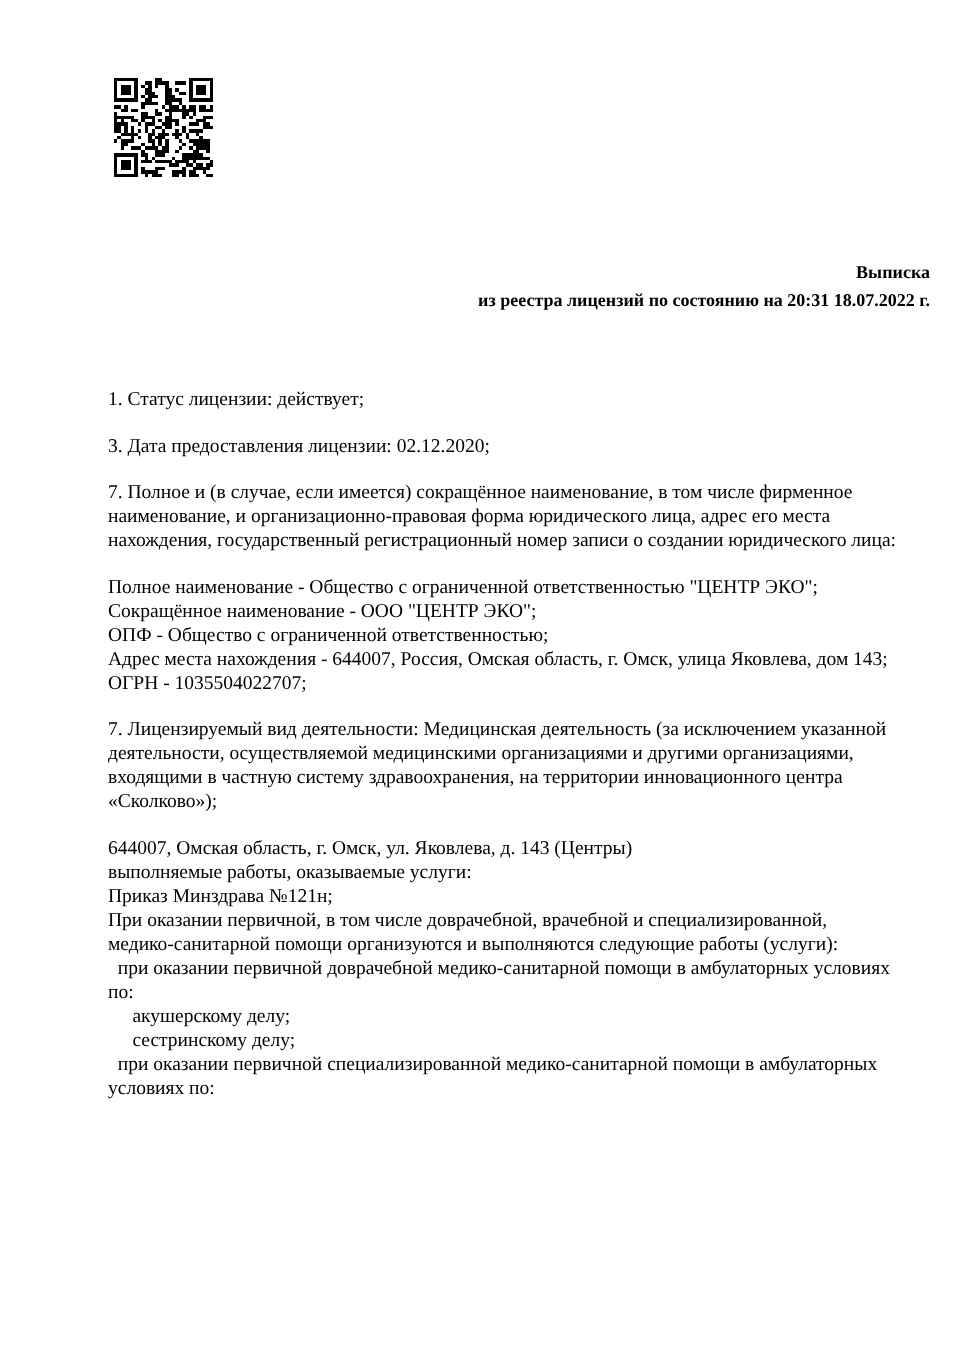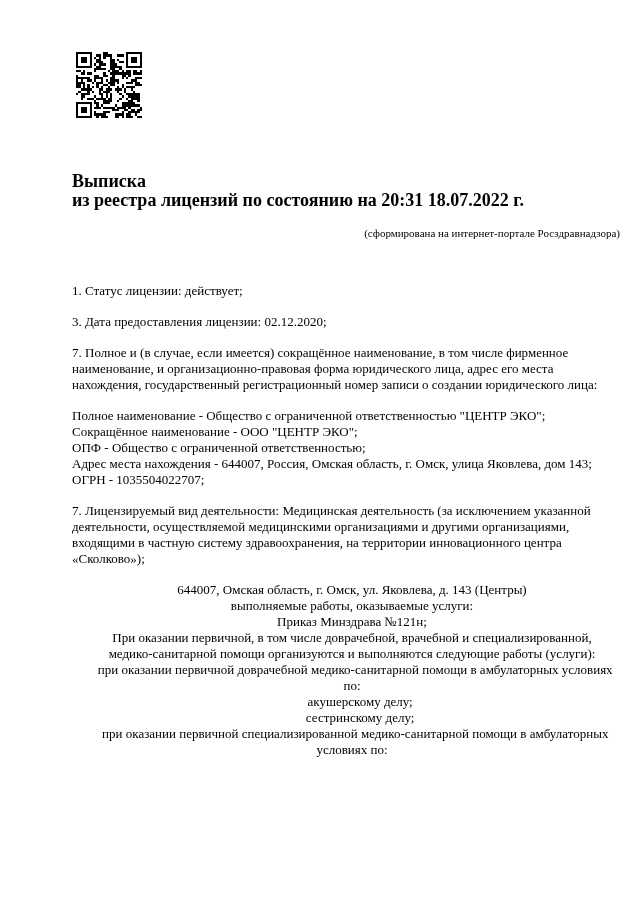--- a/index.html
+++ b/index.html
@@ -17,48 +17,48 @@
     left: 76px;
     top: 52px;
     width: 66px;
     height: 66px;
   }
   .title-block {
     position: absolute;
     left: 72px;
     top: 172px;
     width: 548px;
-    text-align: left;
+    text-align: right;
     font-weight: bold;
-    font-size: 18px;
+    font-size: 12px;
     line-height: 19px;
     white-space: pre;
   }
   .subtitle {
     position: absolute;
     left: 72px;
     top: 226px;
     width: 548px;
     text-align: right;
     font-size: 11px;
     line-height: 14px;
   }
   .body-text {
     position: absolute;
     left: 72px;
-    top: 283px;
+    top: 258px;
     width: 560px;
     font-size: 13px;
     line-height: 16px;
   }
   .para {
     margin: 0 0 15px 0;
     white-space: pre;
   }
-  .para:last-child { margin-bottom: 0; text-align: center; }
+  .para:last-child { margin-bottom: 0; }
 </style>
 </head>
 <body>
 
 <div class="page">
 
   <svg class="qr" id="qr-svg" viewBox="0 0 29 29" shape-rendering="crispEdges">
       <g fill="#000">
         <rect x="12" y="0" width="1" height="1"></rect>
         <rect x="13" y="0" width="1" height="1"></rect>
@@ -389,21 +389,20 @@
         <rect x="23" y="1" width="5" height="5" fill="#fff"></rect>
         <rect x="24" y="2" width="3" height="3"></rect>
         <rect x="0" y="22" width="7" height="7"></rect>
         <rect x="1" y="23" width="5" height="5" fill="#fff"></rect>
         <rect x="2" y="24" width="3" height="3"></rect>
       </g>
     </svg>
 
   <div class="title-block"><span>Выписка</span><br><span>из реестра лицензий по состоянию на 20:31 18.07.2022 г.</span></div>
 
-  <div class="subtitle">(сформирована на интернет-портале Росздравнадзора)</div>
 
   <div class="body-text">
     <p class="para">1. Статус лицензии: действует;</p>
     <p class="para">3. Дата предоставления лицензии: 02.12.2020;</p>
     <p class="para">7. Полное и (в случае, если имеется) сокращённое наименование, в том числе фирменное
 наименование, и организационно-правовая форма юридического лица, адрес его места
 нахождения, государственный регистрационный номер записи о создании юридического лица:</p>
     <p class="para">Полное наименование - Общество с ограниченной ответственностью "ЦЕНТР ЭКО";
 Сокращённое наименование - ООО "ЦЕНТР ЭКО";
 ОПФ - Общество с ограниченной ответственностью;

